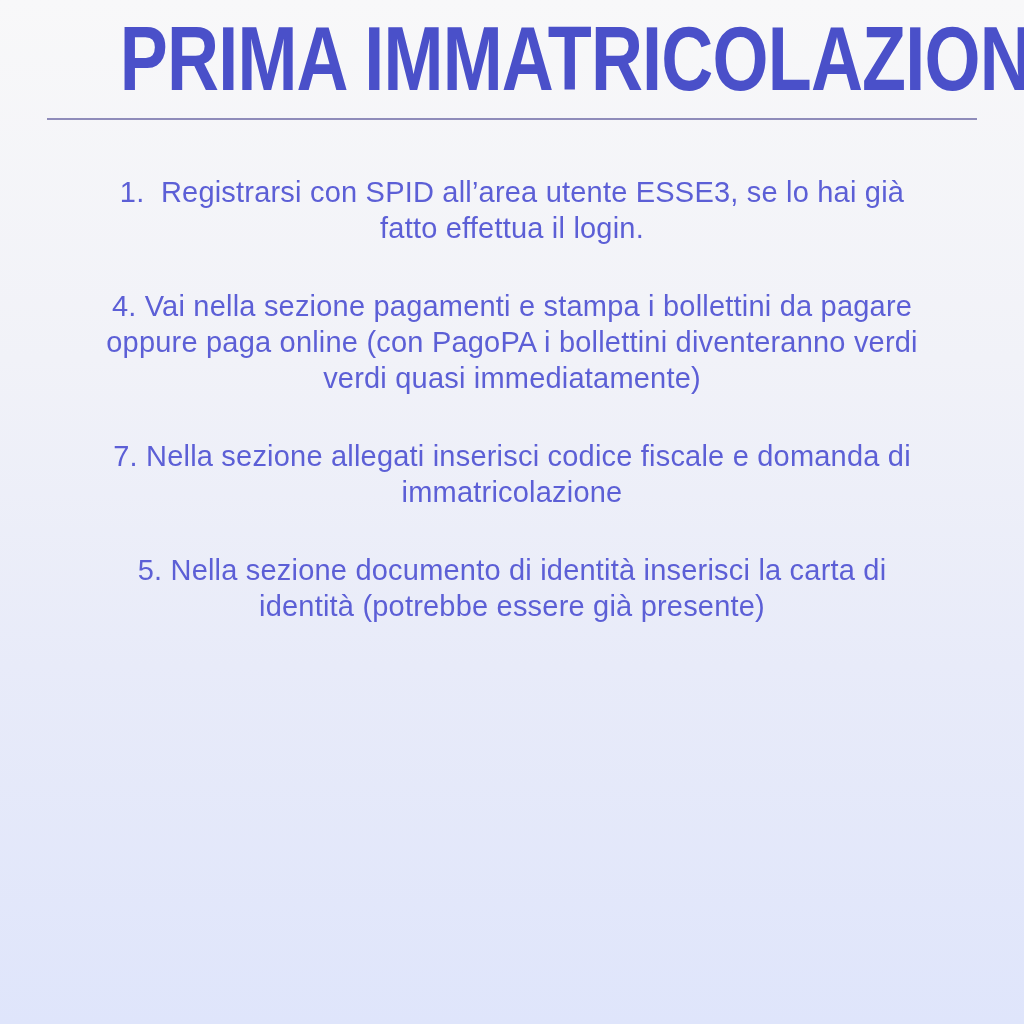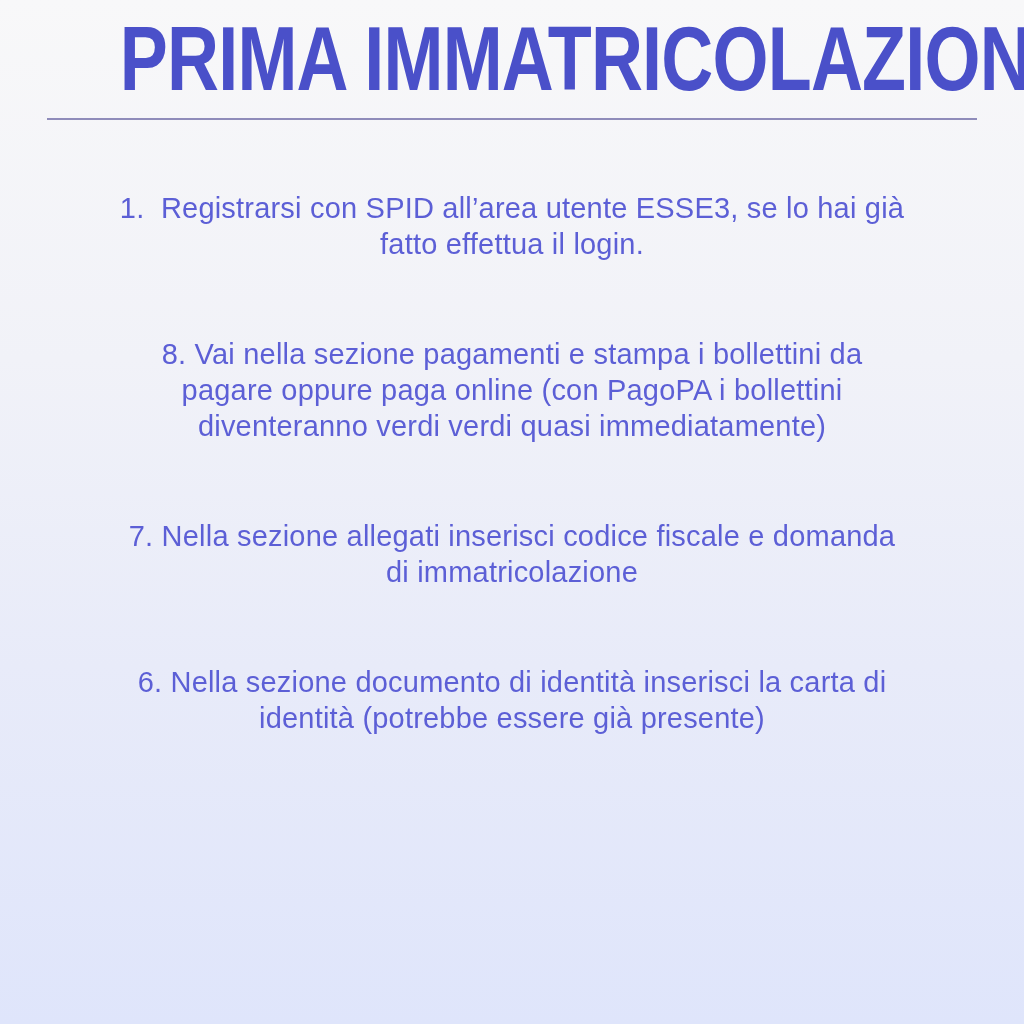--- a/index.html
+++ b/index.html
@@ -46,21 +46,21 @@
     background: var(--divider, #8f8cba);
   }
   .steps {
     width: 820px;
     margin: 54px auto 0 auto;
     display: flex;
     flex-direction: column;
     gap: 42px;
   }
   .step {
-    margin: 16px;
+    margin: 0;
     font-size: 29px;
     line-height: 36px;
     text-align: center;
     color: var(--body-text, #5c5fd6);
     white-space: pre-wrap;
     letter-spacing: 0.2px;
   }
 </style>
 </head>
 <body>
@@ -68,18 +68,18 @@
 <div class="canvas">
 
   <h1 class="title">
     <span class="title-inner">PRIMA IMMATRICOLAZIONE</span>
   </h1>
 
   <hr class="divider">
 
   <div class="steps">
     <p class="step">1.  Registrarsi con SPID all’area utente ESSE3, se lo hai già fatto effettua il login.</p>
-    <p class="step">8. Vai nella sezione pagamenti e stampa i bollettini da pagare oppure paga online (con PagoPA i bollettini diventeranno verdi verdi quasi immediatamente)</p>
+    <p class="step">4. Vai nella sezione pagamenti e stampa i bollettini da pagare oppure paga online (con PagoPA i bollettini diventeranno verdi verdi quasi immediatamente)</p>
     <p class="step">7. Nella sezione allegati inserisci codice fiscale e domanda di immatricolazione</p>
-    <p class="step">6. Nella sezione documento di identità inserisci la carta di identità (potrebbe essere già presente)</p>
+    <p class="step">5. Nella sezione documento di identità inserisci la carta di identità (potrebbe essere già presente)</p>
   </div>
 
 </div>
 
 </body></html>

